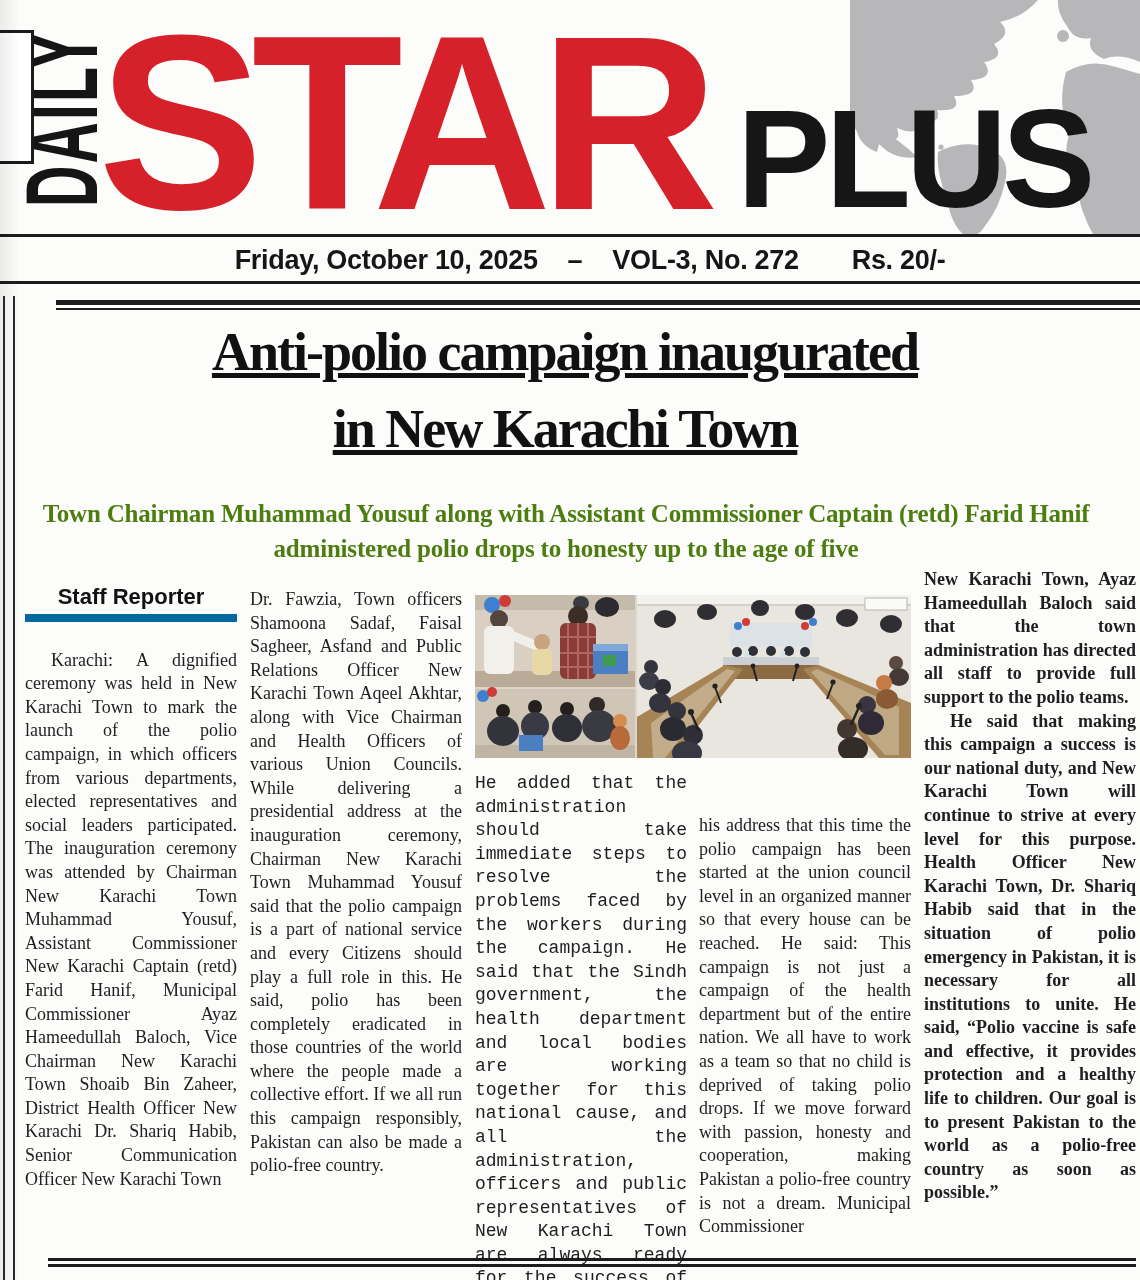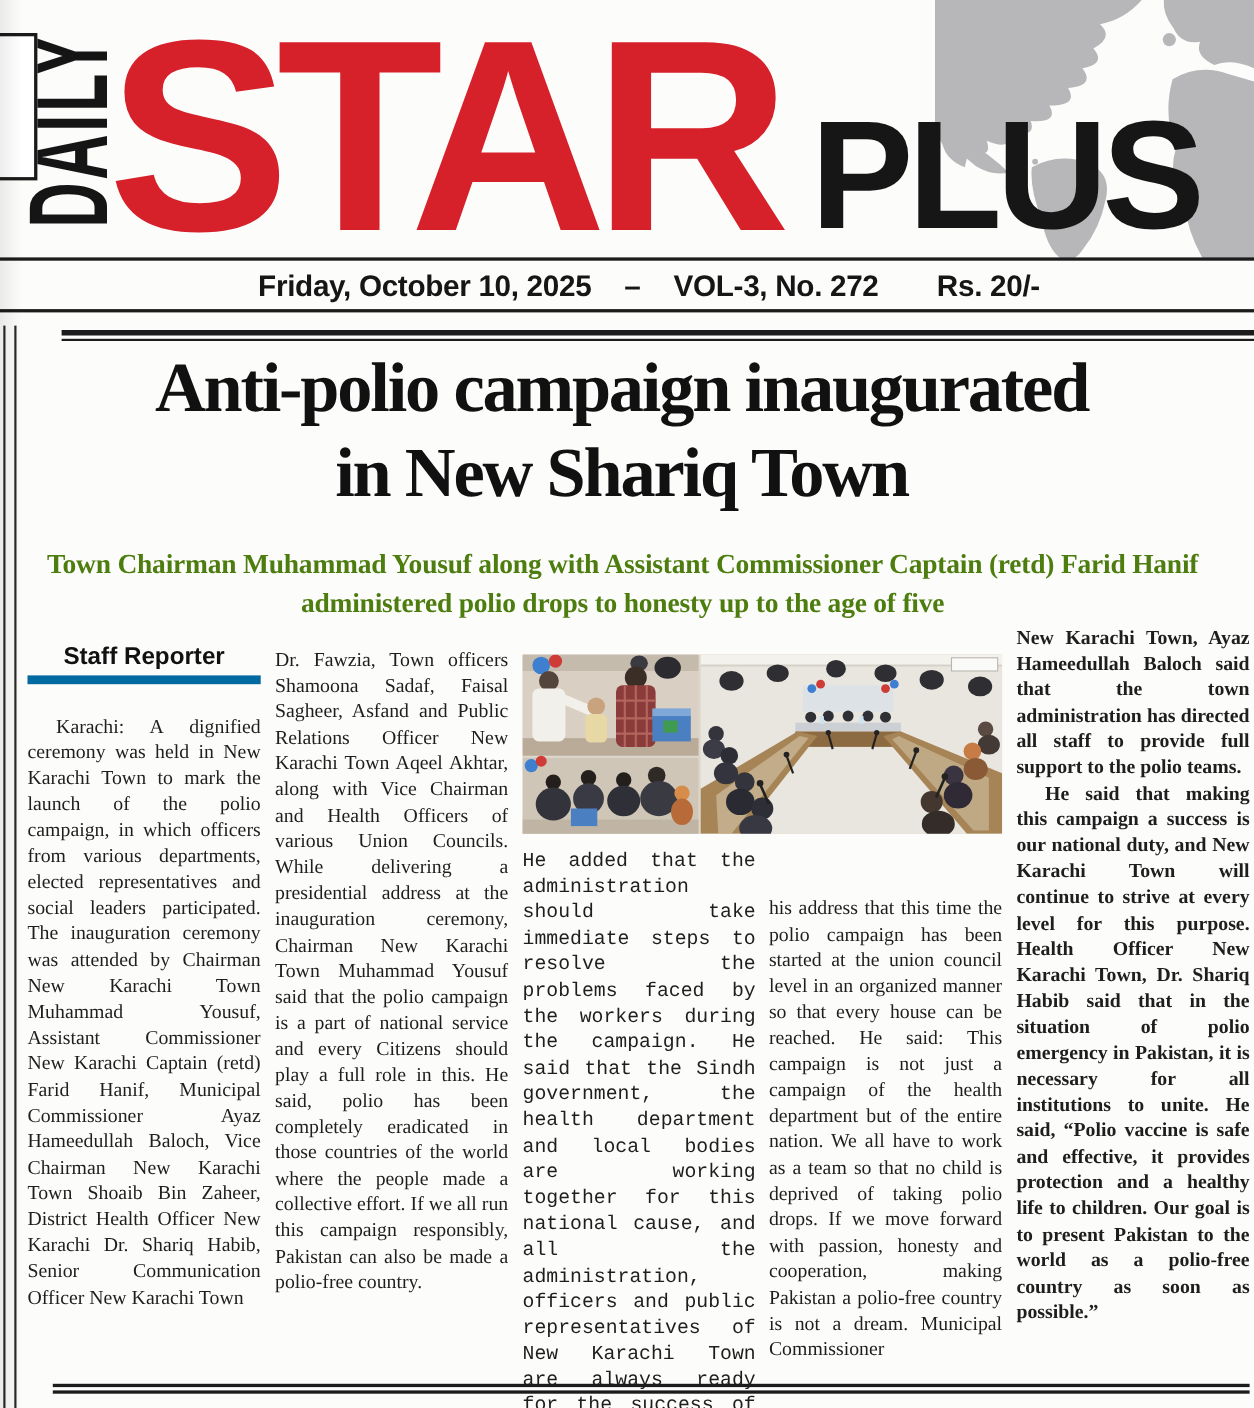--- a/index.html
+++ b/index.html
@@ -29,21 +29,21 @@
     position:absolute;left:40px;right:0;top:240px;height:40px;
     display:flex;align-items:center;justify-content:center;gap:30px;
     font-family:"Liberation Sans","DejaVu Sans",sans-serif;
     font-size:27px;font-weight:700;color:#161616;letter-spacing:-.3px;
   }
   .dateline .price{margin-left:23px;}
   
   .headline{
     position:absolute;left:0;right:10px;top:314px;margin:0;
     text-align:center;font-weight:bold;color:#111;
-    font-size:64px;line-height:77px;letter-spacing:-2px;
+    font-size:54px;line-height:77px;letter-spacing:-2px;text-decoration:underline;
   }
   .subhead{
     position:absolute;left:0;right:8px;top:496px;margin:0;
     text-align:center;font-weight:bold;color:#4d7c0f;
     font-size:25px;line-height:35px;letter-spacing:-.2px;
   }
   .subhead span{display:block;white-space:nowrap;}
   
   .col{
     position:absolute;width:212px;
@@ -102,21 +102,21 @@
     <span class="price">Rs. 20/-</span>
   </div>
   <div class="rule-b"></div>
 
   <div class="vline1"></div>
   <div class="vline2"></div>
   <div class="top-double-rule"></div>
 
   <h1 class="headline">
     <span style="display:block;white-space:nowrap;">Anti-polio campaign inaugurated</span>
-    <span style="display:block;white-space:nowrap;">in New Shariq Town</span>
+    <span style="display:block;white-space:nowrap;">in New Karachi Town</span>
   </h1>
   <h2 class="subhead">
     <span>Town Chairman Muhammad Yousuf along with Assistant Commissioner Captain (retd) Farid Hanif</span>
     <span>administered polio drops to honesty up to the age of five</span>
   </h2>
 
   <div class="photo">
     <svg width="436" height="163" viewBox="0 0 436 163">
 
       <g>

